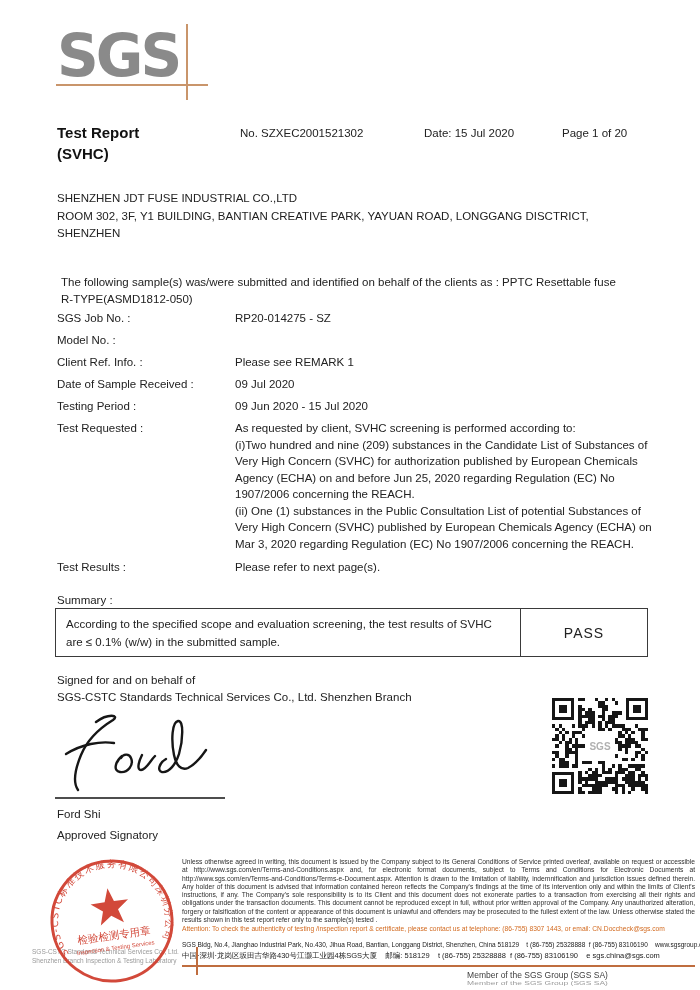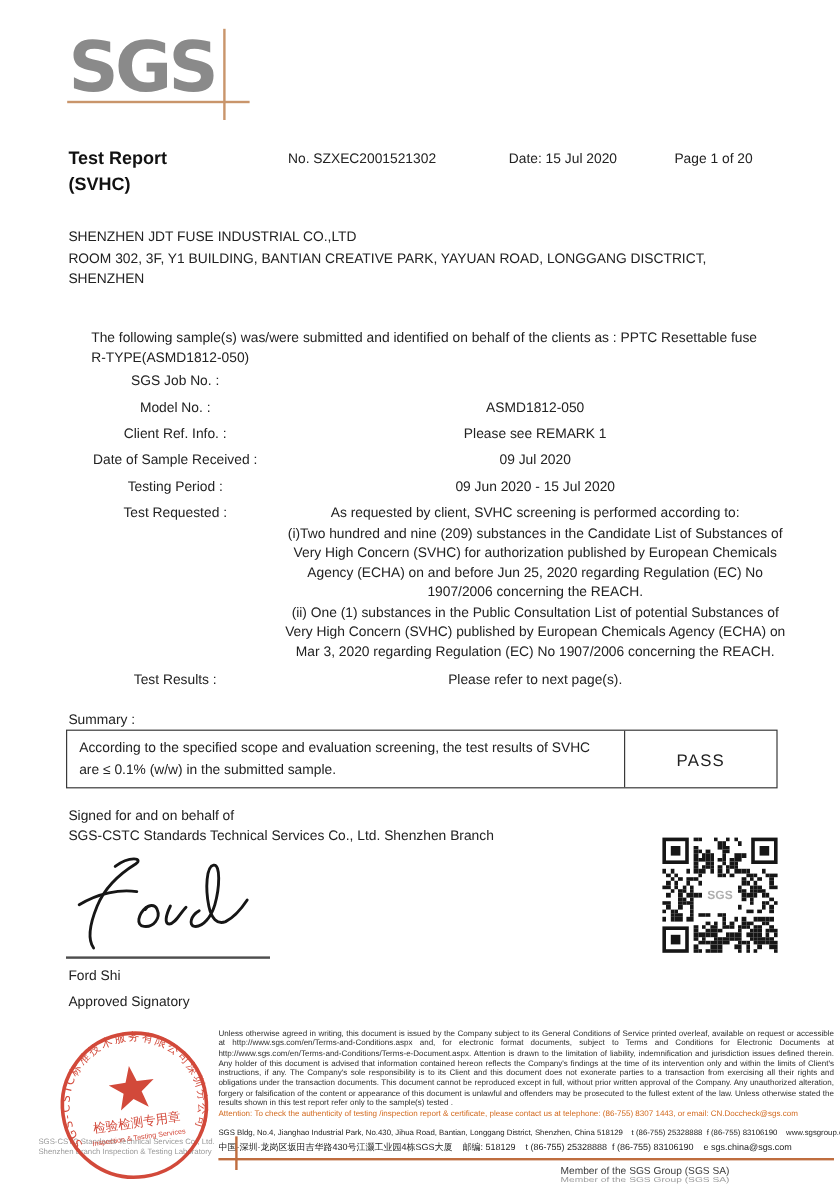--- a/index.html
+++ b/index.html
@@ -17,24 +17,24 @@
   .logo-text { left:57px; top:22px; font-size:58px; font-weight:900; letter-spacing:-3px; color:#8a8a8a; font-family:"DejaVu Sans", sans-serif; }
   .crop-v { left:186px; top:24px; width:2px; height:76px; background:#c9956b; }
   .crop-h { left:56px; top:84px; width:152px; height:2px; background:#c9956b; }
 
   .report-title { left:57px; top:122px; font-size:15px; font-weight:bold; line-height:21px; color:#111; }
   .hdr-no   { left:240px; top:127px; font-size:11.5px; }
   .hdr-date { left:424px; top:127px; font-size:11.5px; }
   .hdr-page { left:562px; top:127px; font-size:11.5px; }
 
   .client-block { left:57px; top:190px; font-size:11.5px; line-height:17.5px; }
-  .intro { left:76px; top:274px; width:600px; font-size:11.5px; line-height:17px; }
+  .intro { left:61px; top:274px; width:600px; font-size:11.5px; line-height:17px; }
 
   .info-table { left:57px; top:311px; width:600px; }
-  .info-row { display:flex; margin-bottom:8px; font-size:11.5px; line-height:14px;text-align:center; }
+  .info-row { display:flex; margin-bottom:8px; font-size:11.5px; line-height:14px; }
   .info-row .lbl { width:178px; flex:0 0 178px; }
   .info-row .val { flex:1; }
   .info-row .val.pre { line-height:16.5px; margin-top:-1px; }
   .row-results { margin-top:8px; }
 
   .summary-label { left:57px; top:594px; font-size:11.5px; }
   .summary-table { left:55px; top:608px; width:593px; height:49px; border:1px solid #3a3a3a; display:flex; }
   .summary-cell-text { flex:1; border-right:1px solid #3a3a3a; padding:6px 10px 0 10px; font-size:11.5px; line-height:18px; }
   .summary-cell-result { width:126px; display:flex; align-items:center; justify-content:center; font-size:14px; letter-spacing:1px; }
 
@@ -83,24 +83,24 @@
   <div class="abs client-block pre">SHENZHEN JDT FUSE INDUSTRIAL CO.,LTD
 ROOM 302, 3F, Y1 BUILDING, BANTIAN CREATIVE PARK, YAYUAN ROAD, LONGGANG DISCTRICT,
 SHENZHEN</div>
 
   <div class="abs intro pre">The following sample(s) was/were submitted and identified on behalf of the clients as : PPTC Resettable fuse
 R-TYPE(ASMD1812-050)</div>
 
   <div class="abs info-table">
     <div class="info-row">
       <span class="lbl">SGS Job No. :</span>
+      <span class="val">RP20-014275 - SZ</span>
     </div>
     <div class="info-row">
       <span class="lbl">Model No. :</span>
-      <span class="val">ASMD1812-050</span>
     </div>
     <div class="info-row">
       <span class="lbl">Client Ref. Info. :</span>
       <span class="val">Please see REMARK 1</span>
     </div>
     <div class="info-row">
       <span class="lbl">Date of Sample Received :</span>
       <span class="val">09 Jul 2020</span>
     </div>
     <div class="info-row">

